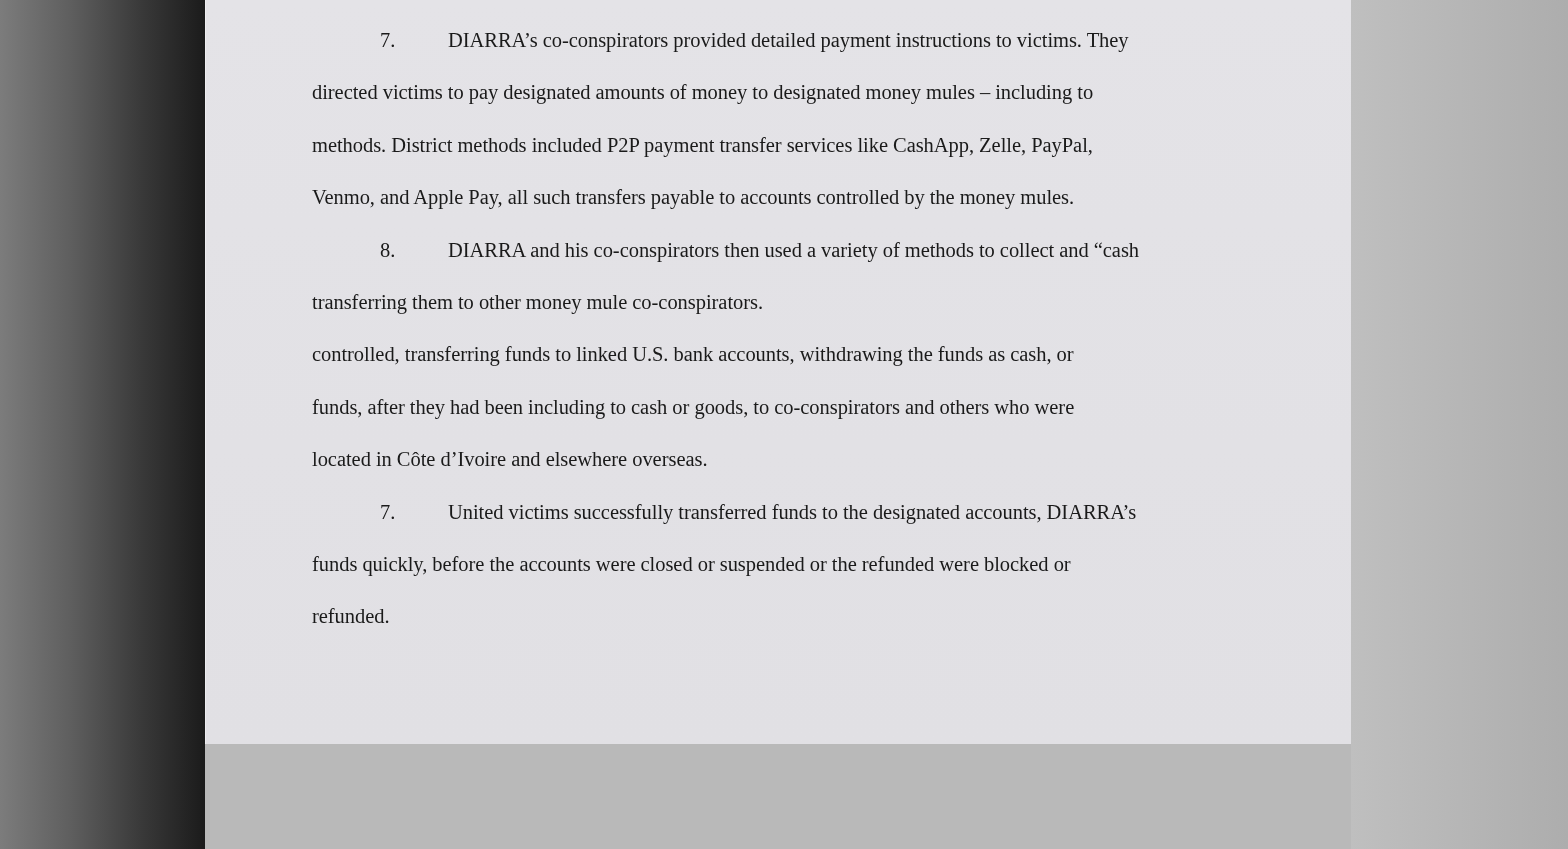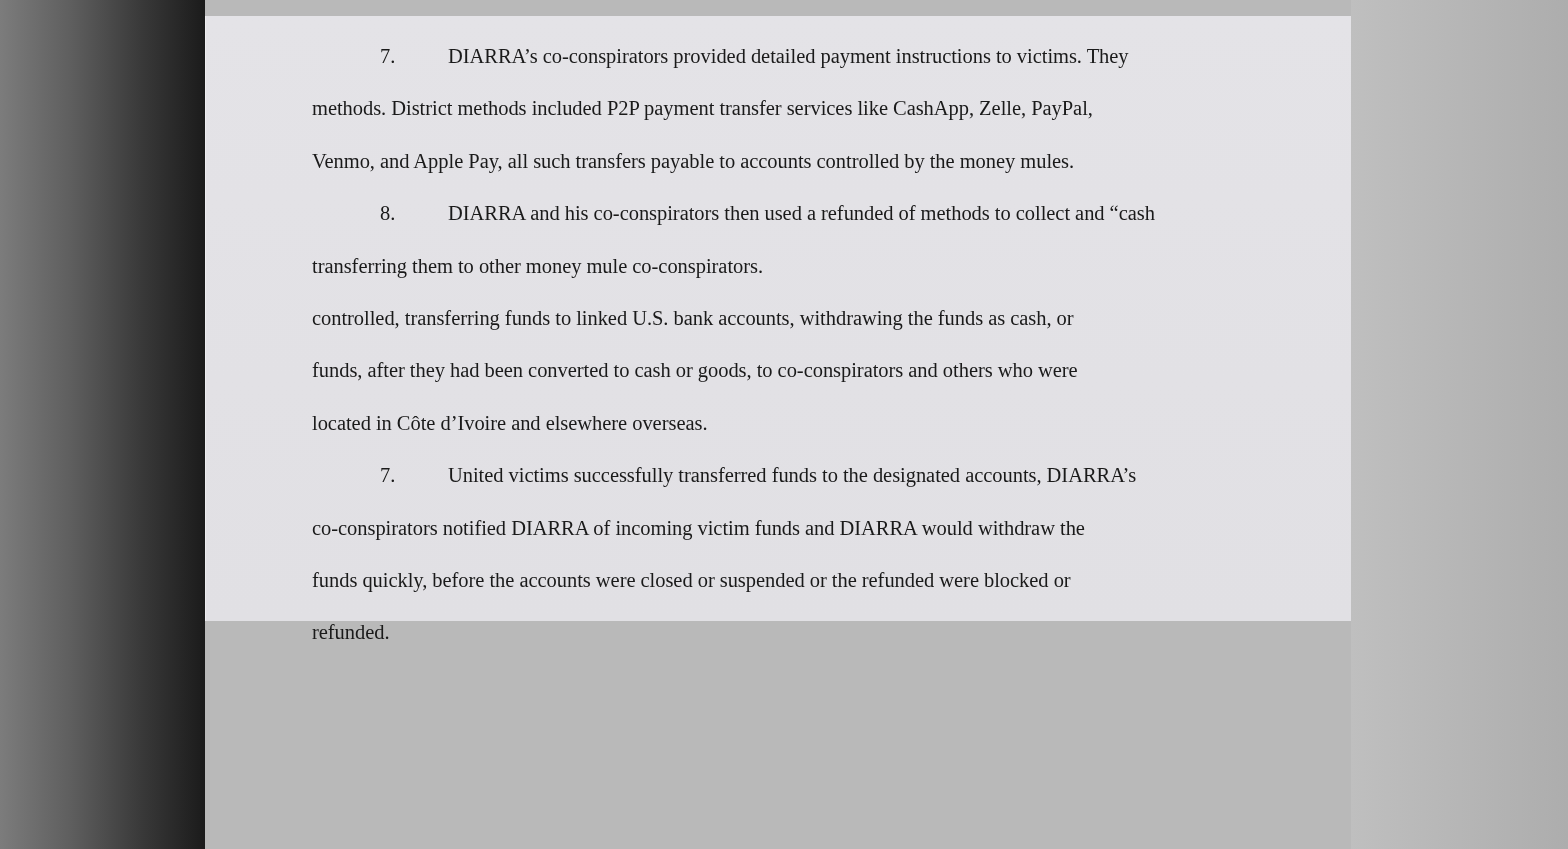--- a/index.html
+++ b/index.html
@@ -21,24 +21,23 @@
     }
     .bg-right {
       position: absolute;
       left: 1351px; top: 0;
       width: 217px; height: 849px;
       background: linear-gradient(to right, #bfbfbf 0%, #b6b6b6 50%, #adadad 100%);
     }
     .page {
       position: absolute;
       left: 205px; top: 0;
-      width: 1146px; height: 605px;
+      width: 1146px; height: 744px;
       background: linear-gradient(to bottom, #e4e3e7 0%, #e2e1e5 60%, #e1e0e4 100%);
       box-shadow: inset 1px 0 0 rgba(255,255,255,0.4);
-      margin-top: 16px;
     }
     .text-block {
       position: absolute;
       left: 107px;
       top: 14px;
       width: 920px;
       font-family: "Liberation Serif", serif;
       font-size: 20.5px;
       color: #1a1a1a;
       line-height: 52.4px;
@@ -59,36 +58,36 @@
 <body>
 
 <div class="bg-left"></div>
 <div class="bg-right"></div>
 
 <div class="page">
   <div class="text-block">
 
     <div>
       <span class="line"><span class="num">7.</span><span>DIARRA’s co-conspirators provided detailed payment instructions to victims.  They</span></span>
+      <span class="line">directed victims to pay designated amounts of money to designated money mules – including to</span>
       <span class="line">methods.  District methods included P2P payment transfer services like CashApp, Zelle, PayPal,</span>
       <span class="line">Venmo, and Apple Pay, all such transfers payable to accounts controlled by the money mules.</span>
     </div>
 
     <div>
-      <span class="line"><span class="num">8.</span><span>DIARRA and his co-conspirators then used a refunded of methods to collect and “cash</span></span>
+      <span class="line"><span class="num">8.</span><span>DIARRA and his co-conspirators then used a variety of methods to collect and “cash</span></span>
       <span class="line">transferring them to other money mule co-conspirators.</span>
       <span class="line">controlled, transferring funds to linked U.S. bank accounts, withdrawing the funds as cash, or</span>
     </div>
 
     <div>
-      <span class="line">funds, after they had been converted to cash or goods, to co-conspirators and others who were</span>
+      <span class="line">funds, after they had been including to cash or goods, to co-conspirators and others who were</span>
       <span class="line">located in Côte d’Ivoire and elsewhere overseas.</span>
     </div>
 
     <div>
       <span class="line"><span class="num">7.</span><span>United victims successfully transferred funds to the designated accounts, DIARRA’s</span></span>
-      <span class="line">co-conspirators notified DIARRA of incoming victim funds and DIARRA would withdraw the</span>
       <span class="line">funds quickly, before the accounts were closed or suspended or the refunded were blocked or</span>
       <span class="line">refunded.</span>
     </div>
 
   </div>
 </div>
 
 </body></html>

